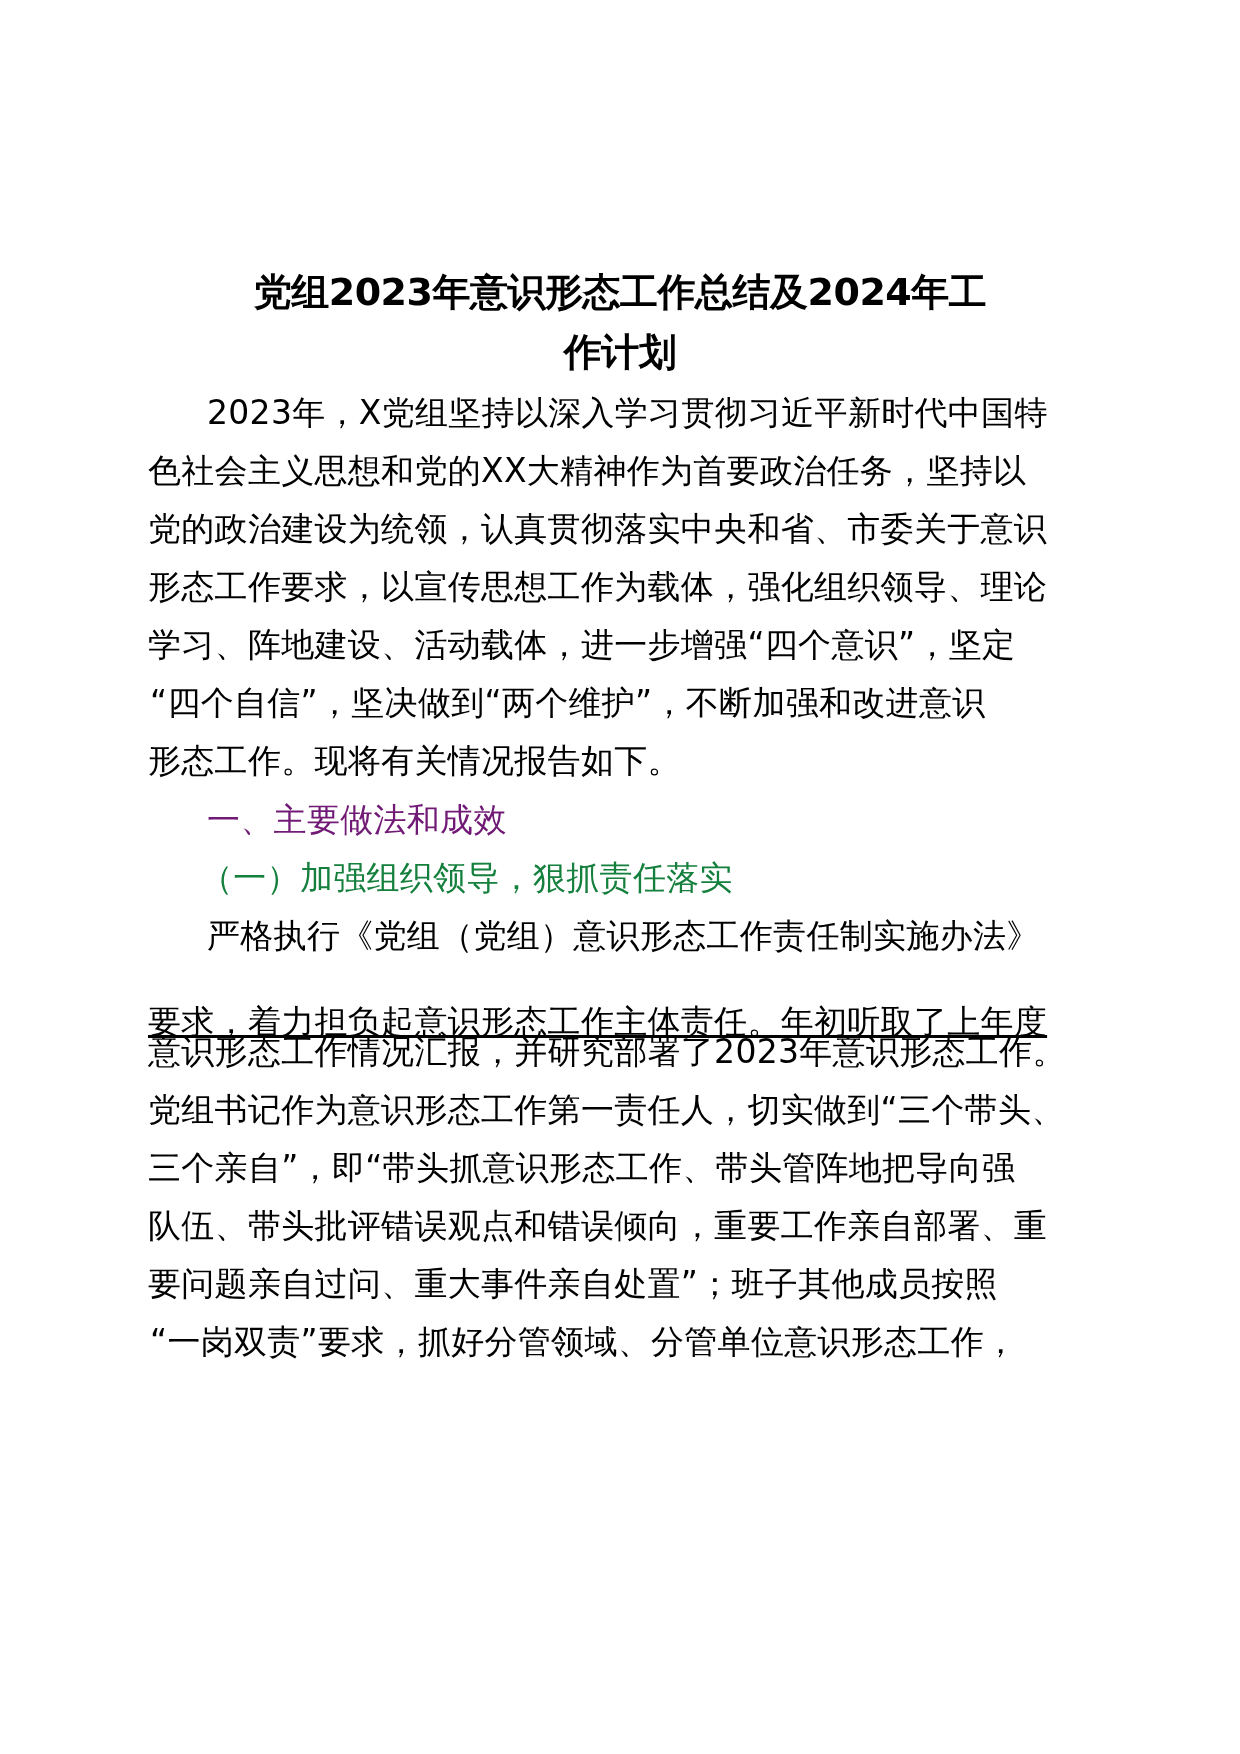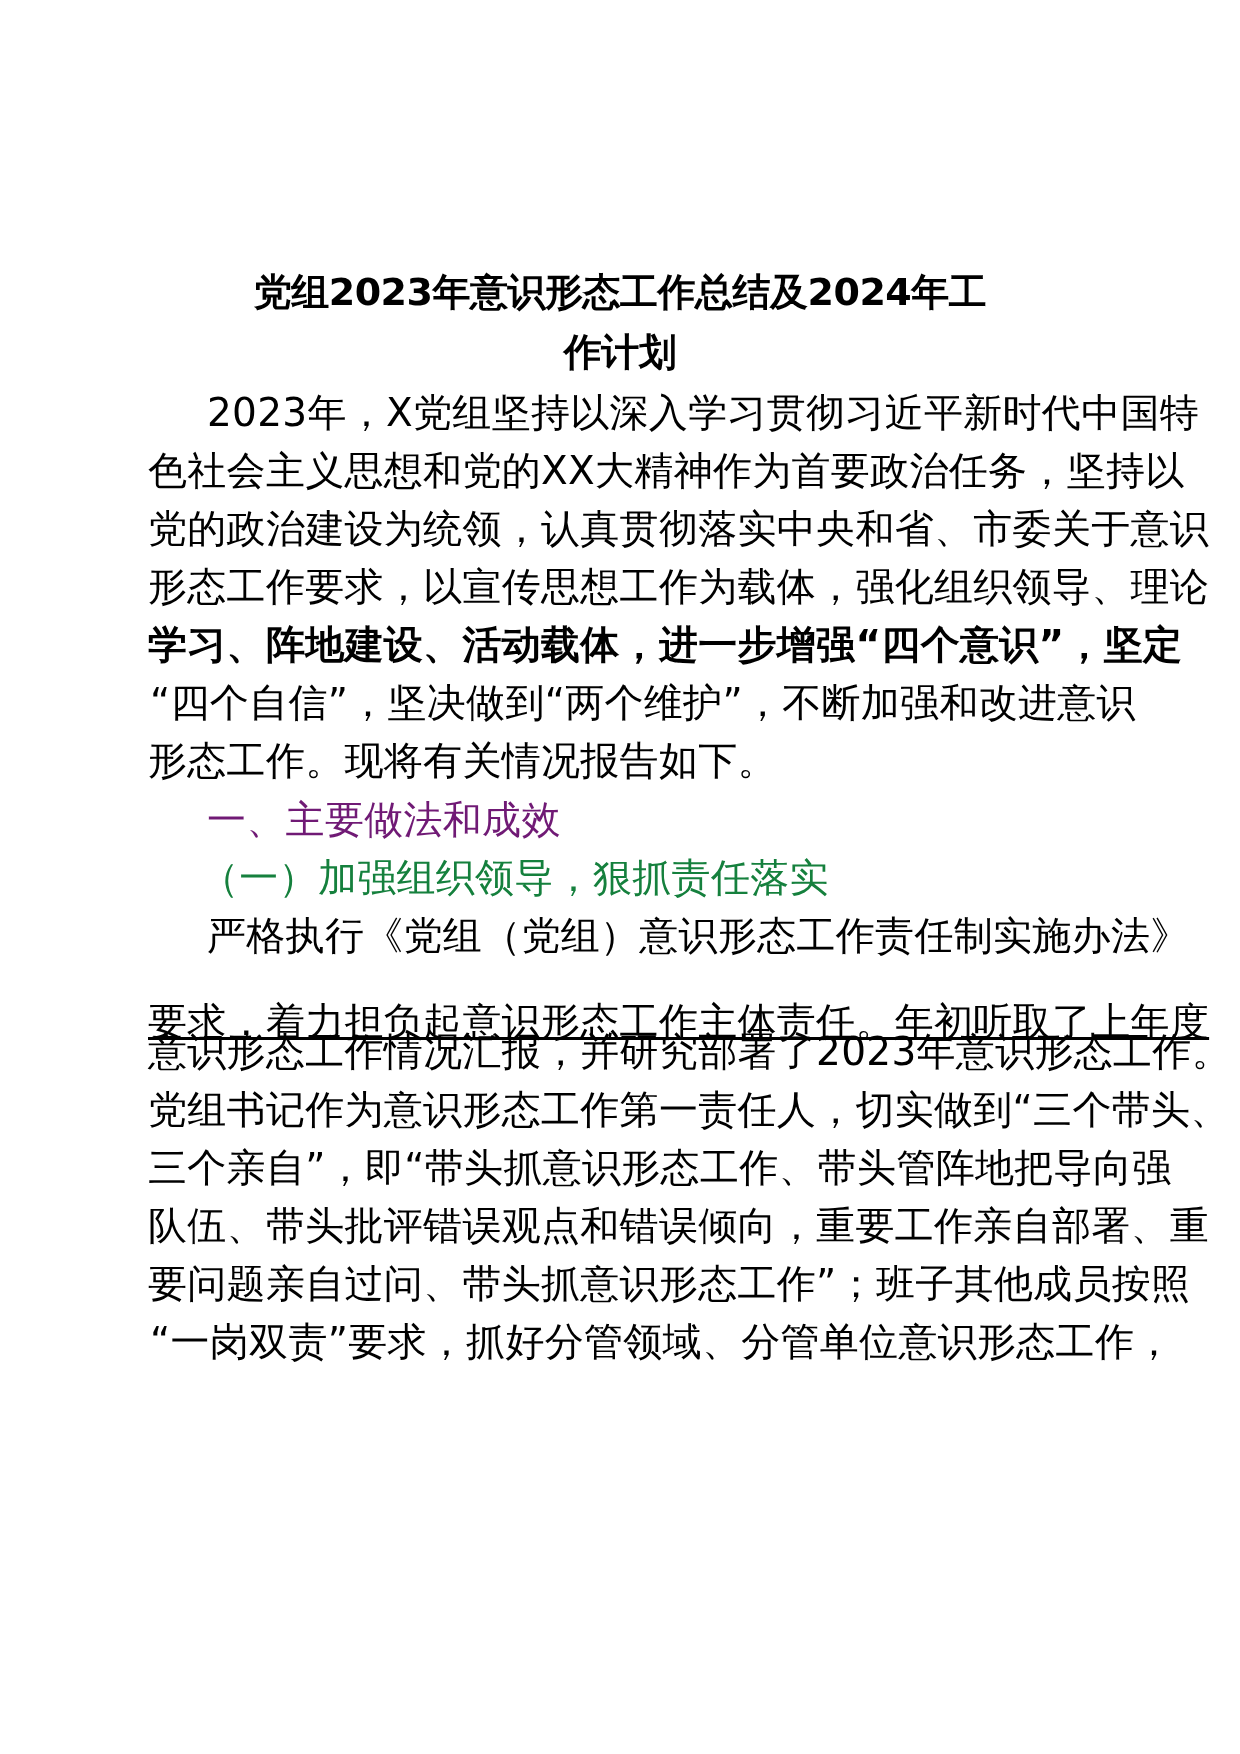--- a/index.html
+++ b/index.html
@@ -3,50 +3,50 @@
 <meta charset="utf-8">
 <style>
   html, body { margin: 0; padding: 0; background: #ffffff; }
   body { width: 1240px; height: 1754px; position: relative; overflow: hidden;
          font-family: "DejaVu Sans", "Liberation Sans", sans-serif; color: #000; }
   .page { position: absolute; left: 0; top: 0; width: 1240px; height: 1754px; background: #fff; }
   .title { position: absolute; left: 150px; width: 940px; text-align: center;
            font-weight: bold; font-size: 38px; line-height: 60px; letter-spacing: -0.5px; }
   .title .l1 { display: block; }
   .title .l2 { display: block; }
-  .line { position: absolute; left: 148px; width: 950px; font-size: 39px; line-height: 40px;
+  .line { position: absolute; left: 148px; width: 950px; font-size: 33px; line-height: 40px;
           white-space: nowrap; letter-spacing: 0.3px; }
   .indent { left: 207px; }
   .h1 { color: #701a75; }
   .h2 { color: #15803d; }
   .quote-lead { left: 150px; }
 </style>
 </head>
 <body>
 
 <div class="page">
 
   <div class="title" style="top:262px;">
     <span class="l1">党组2023年意识形态工作总结及2024年工</span>
     <span class="l2">作计划</span>
   </div>
 
   <div class="line indent" style="top:393px;">2023年，X党组坚持以深入学习贯彻习近平新时代中国特</div>
   <div class="line" style="top:451px;">色社会主义思想和党的XX大精神作为首要政治任务，坚持以</div>
   <div class="line" style="top:509px;">党的政治建设为统领，认真贯彻落实中央和省、市委关于意识</div>
   <div class="line" style="top:567px;">形态工作要求，以宣传思想工作为载体，强化组织领导、理论</div>
-  <div class="line" style="top:625px;font-weight:bold;">学习、阵地建设、活动载体，进一步增强“四个意识”，坚定</div>
+  <div class="line" style="top:625px;">学习、阵地建设、活动载体，进一步增强“四个意识”，坚定</div>
   <div class="line quote-lead" style="top:683px;">“四个自信”，坚决做到“两个维护”，不断加强和改进意识</div>
   <div class="line" style="top:741px;">形态工作。现将有关情况报告如下。</div>
 
   <div class="line indent h1" style="top:800px;">一、主要做法和成效</div>
   <div class="line h2" style="top:858px; left:200px;">（一）加强组织领导，狠抓责任落实</div>
 
   <div class="line indent" style="top:916px;">严格执行《党组（党组）意识形态工作责任制实施办法》</div>
   <div class="line" style="top:1002px;text-decoration:underline;">要求，着力担负起意识形态工作主体责任。年初听取了上年度</div>
   <div class="line" style="top:1032px;">意识形态工作情况汇报，并研究部署了2023年意识形态工作。</div>
   <div class="line" style="top:1090px;">党组书记作为意识形态工作第一责任人，切实做到“三个带头、</div>
   <div class="line" style="top:1148px;">三个亲自”，即“带头抓意识形态工作、带头管阵地把导向强</div>
   <div class="line" style="top:1206px;">队伍、带头批评错误观点和错误倾向，重要工作亲自部署、重</div>
-  <div class="line" style="top:1264px;">要问题亲自过问、带头抓意识形态工作”；班子其他成员按照</div>
+  <div class="line" style="top:1264px;">要问题亲自过问、重大事件亲自处置”；班子其他成员按照</div>
   <div class="line quote-lead" style="top:1322px;">“一岗双责”要求，抓好分管领域、分管单位意识形态工作，</div>
 
 </div>
 
 </body></html>

